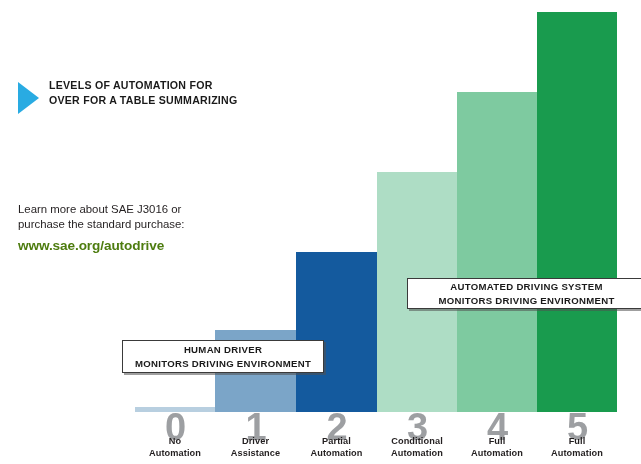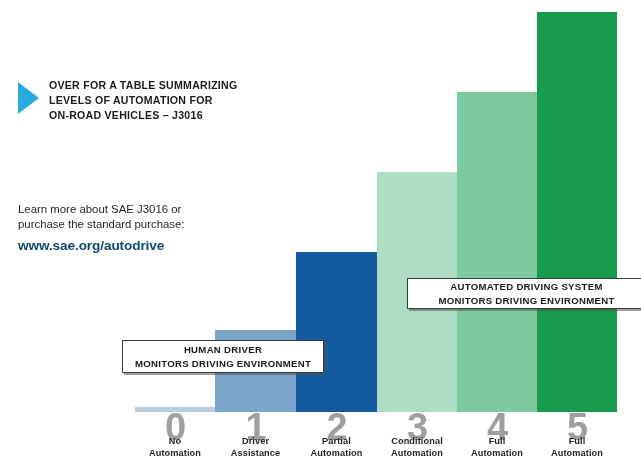--- a/index.html
+++ b/index.html
@@ -57,21 +57,21 @@
   }
   .learn-line {
     font-size: 11.4px;
     line-height: 1.35;
     color: #231f20;
   }
   .learn-url {
     margin-top: 5px;
     font-size: 13.6px;
     font-weight: bold;
-    color: #0c4a6e;
+    color: #4d7c0f;
     letter-spacing: -0.1px;
     text-decoration: none;
     display: block;
   }
 
   
   .chart {
     position: absolute;
     left: 0;
     top: 0;
@@ -181,23 +181,22 @@
         <div class="level-cap" style="left: 537px; width: 80px;">
           <div>Full</div>
           <div>Automation</div>
         </div>
       </div>
   </div>
 
   <div class="promo">
     <div class="promo-arrow"></div>
     <div class="promo-text">
+      <div>LEVELS OF AUTOMATION FOR</div>
       <div>OVER FOR A TABLE SUMMARIZING</div>
-      <div>LEVELS OF AUTOMATION FOR</div>
-      <div>ON-ROAD VEHICLES – J3016</div>
     </div>
   </div>
 
   <div class="learn">
     <div class="learn-line">Learn more about SAE J3016 or</div>
     <div class="learn-line">purchase the standard purchase:</div>
     <a class="learn-url" href="#">www.sae.org/autodrive</a>
   </div>
 
   <div class="callout" id="callout-human">

